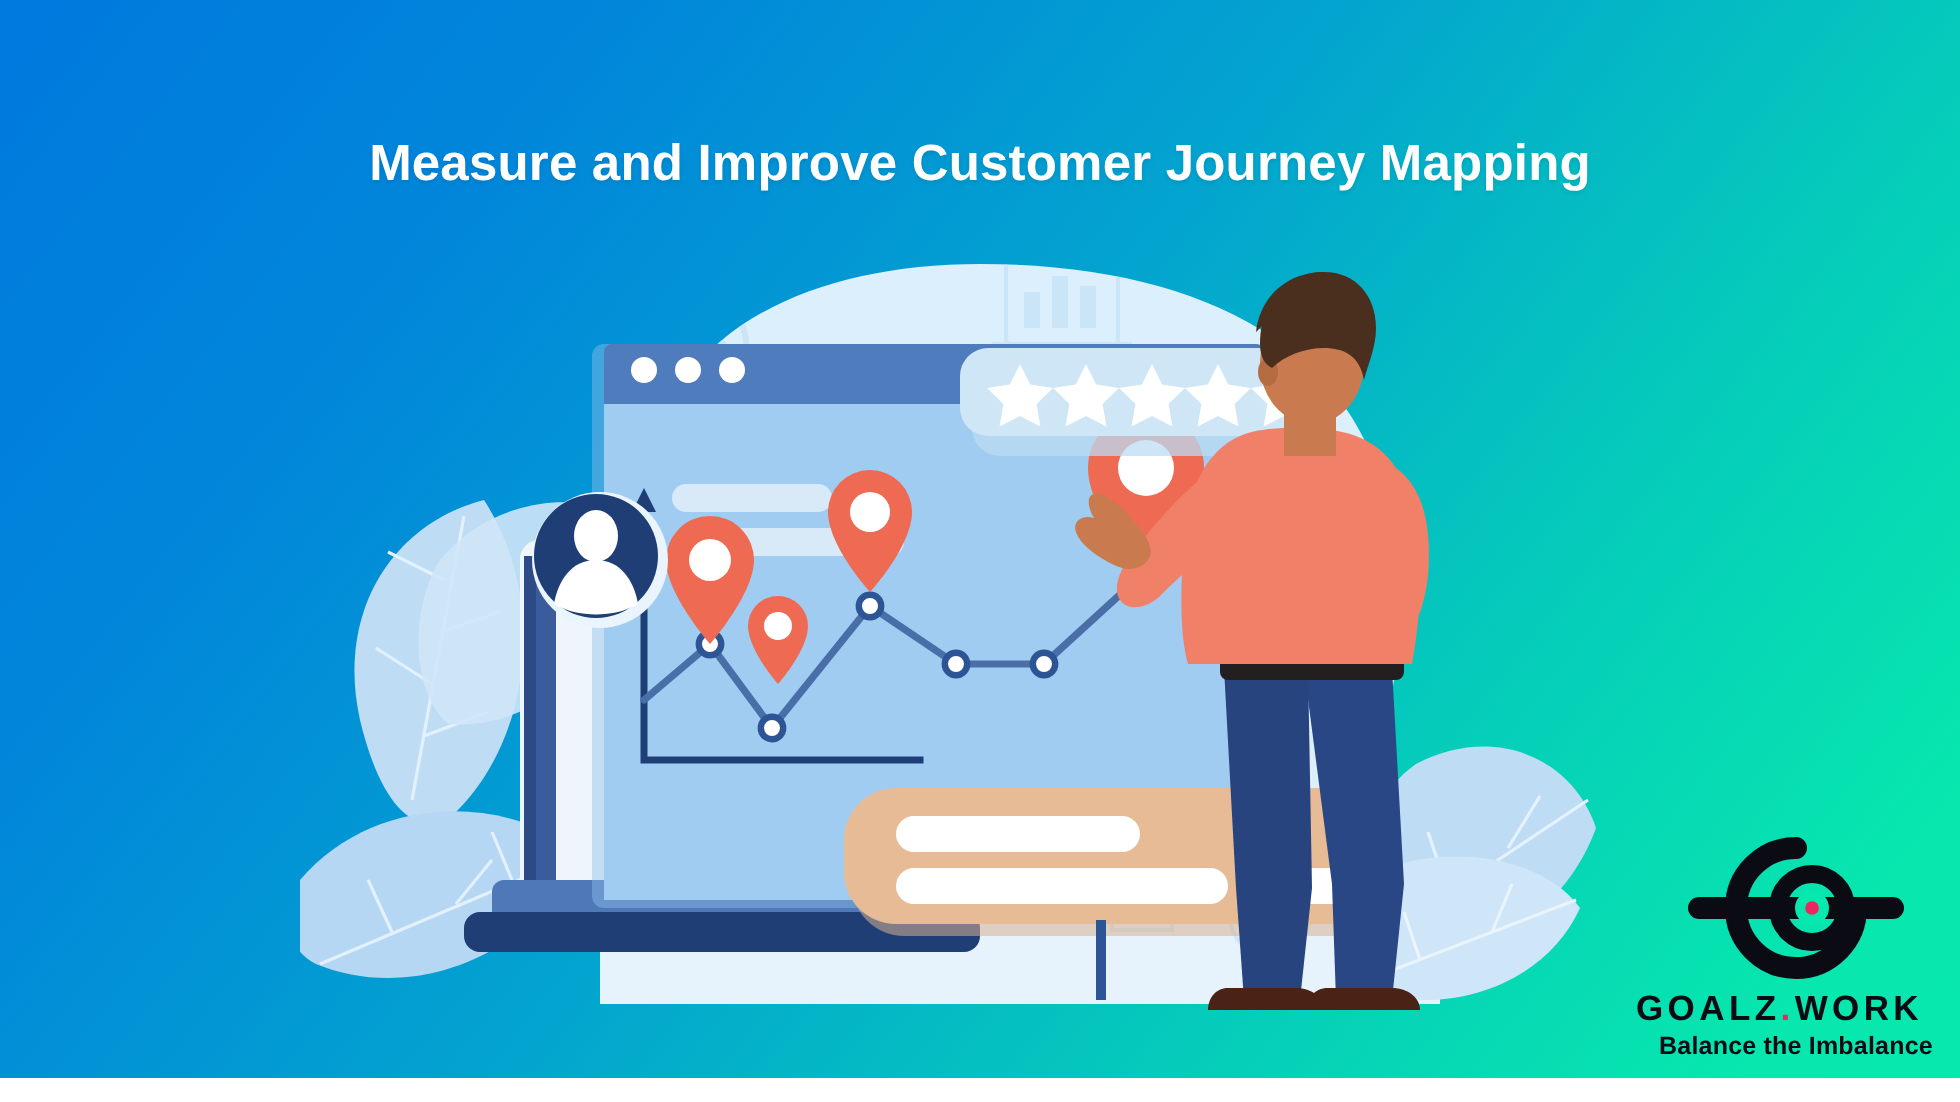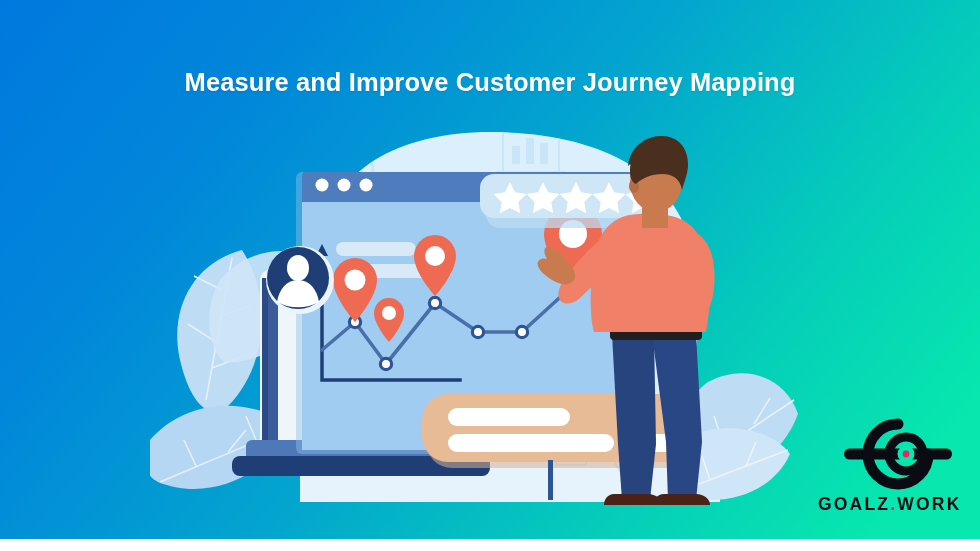--- a/index.html
+++ b/index.html
@@ -296,15 +296,16 @@
 
       <circle cx="88" cy="40" r="17" fill="none" stroke="#0b0b14" stroke-width="9"></circle>
 
       <circle cx="88" cy="40" r="8.5" fill="#07e8ae"></circle>
 
       <circle cx="88" cy="40" r="3.4" fill="#f0245e"></circle>
     </svg>
     <div class="logo-word">
       <span>GOALZ</span><span class="dot">.</span><span>WORK</span>
     </div>
+    <div class="logo-tag">Balance the Imbalance</div>
   </div>
 
 </div>
 
 </body></html>

